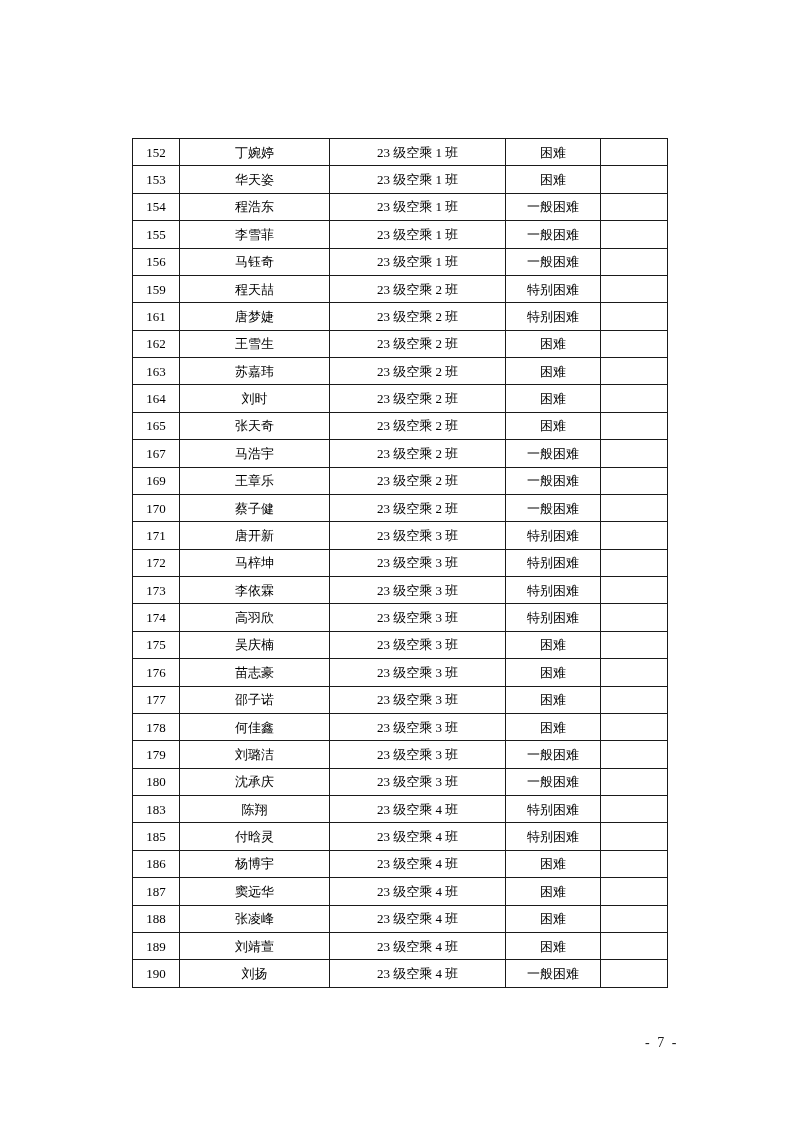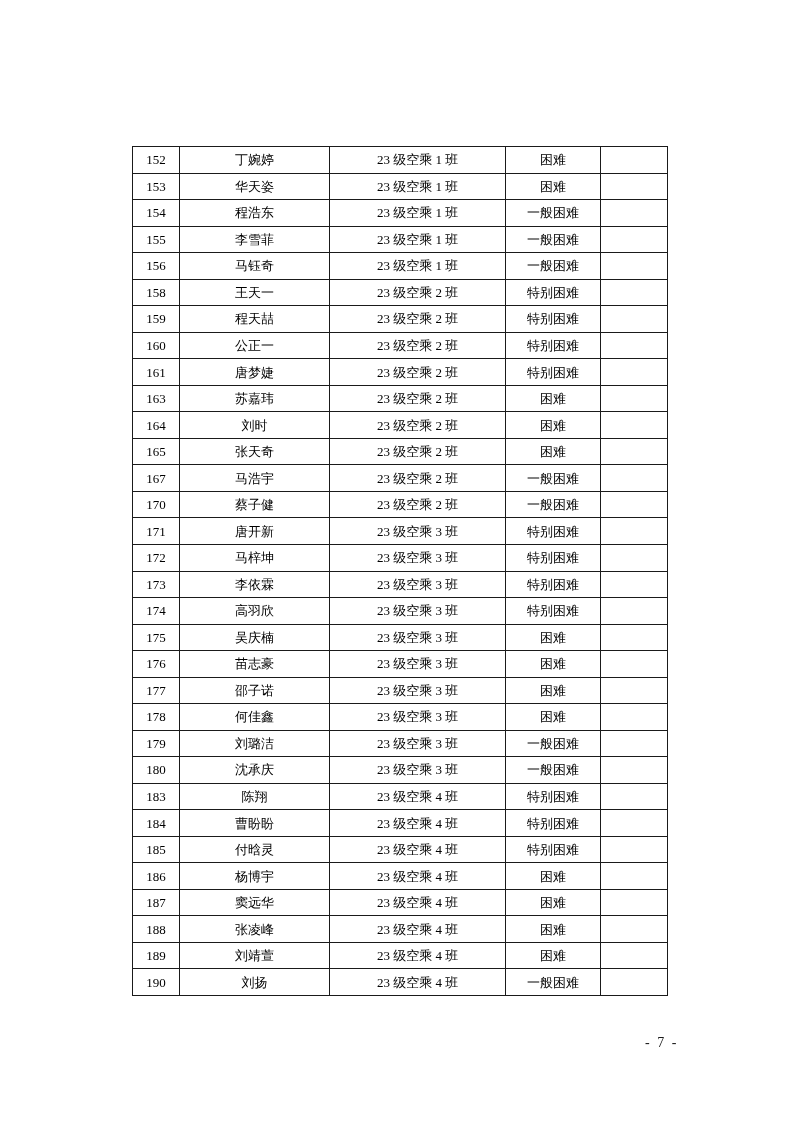--- a/index.html
+++ b/index.html
@@ -22,21 +22,20 @@
     background: #ffffff;
   }
   table.roster {
     position: absolute;
     left: 132px;
     top: 138px;
     width: 535px;
     height: 850px;
     border-collapse: collapse;
     table-layout: fixed;
-    margin-top: 8px;
   }
   table.roster td {
     border: 1px solid #1a1a1a;
     text-align: center;
     vertical-align: middle;
     font-size: 13px;
     line-height: 1;
     padding: 0;
     white-space: nowrap;
     overflow: hidden;
@@ -98,48 +97,41 @@
           <td></td>
         </tr>
         <tr>
           <td>156</td>
           <td>马钰奇</td>
           <td>23 级空乘 1 班</td>
           <td>一般困难</td>
           <td></td>
         </tr>
         <tr>
-          <td>158</td>
-          <td>王天一</td>
-          <td>23 级空乘 2 班</td>
-          <td>特别困难</td>
-          <td></td>
-        </tr>
-        <tr>
           <td>159</td>
           <td>程天喆</td>
           <td>23 级空乘 2 班</td>
           <td>特别困难</td>
           <td></td>
         </tr>
         <tr>
-          <td>160</td>
-          <td>公正一</td>
-          <td>23 级空乘 2 班</td>
-          <td>特别困难</td>
-          <td></td>
-        </tr>
-        <tr>
           <td>161</td>
           <td>唐梦婕</td>
           <td>23 级空乘 2 班</td>
           <td>特别困难</td>
           <td></td>
         </tr>
         <tr>
+          <td>162</td>
+          <td>王雪生</td>
+          <td>23 级空乘 2 班</td>
+          <td>困难</td>
+          <td></td>
+        </tr>
+        <tr>
           <td>163</td>
           <td>苏嘉玮</td>
           <td>23 级空乘 2 班</td>
           <td>困难</td>
           <td></td>
         </tr>
         <tr>
           <td>164</td>
           <td>刘时</td>
           <td>23 级空乘 2 班</td>
@@ -154,20 +146,27 @@
           <td></td>
         </tr>
         <tr>
           <td>167</td>
           <td>马浩宇</td>
           <td>23 级空乘 2 班</td>
           <td>一般困难</td>
           <td></td>
         </tr>
         <tr>
+          <td>169</td>
+          <td>王章乐</td>
+          <td>23 级空乘 2 班</td>
+          <td>一般困难</td>
+          <td></td>
+        </tr>
+        <tr>
           <td>170</td>
           <td>蔡子健</td>
           <td>23 级空乘 2 班</td>
           <td>一般困难</td>
           <td></td>
         </tr>
         <tr>
           <td>171</td>
           <td>唐开新</td>
           <td>23 级空乘 3 班</td>
@@ -238,27 +237,20 @@
           <td></td>
         </tr>
         <tr>
           <td>183</td>
           <td>陈翔</td>
           <td>23 级空乘 4 班</td>
           <td>特别困难</td>
           <td></td>
         </tr>
         <tr>
-          <td>184</td>
-          <td>曹盼盼</td>
-          <td>23 级空乘 4 班</td>
-          <td>特别困难</td>
-          <td></td>
-        </tr>
-        <tr>
           <td>185</td>
           <td>付晗灵</td>
           <td>23 级空乘 4 班</td>
           <td>特别困难</td>
           <td></td>
         </tr>
         <tr>
           <td>186</td>
           <td>杨博宇</td>
           <td>23 级空乘 4 班</td>

